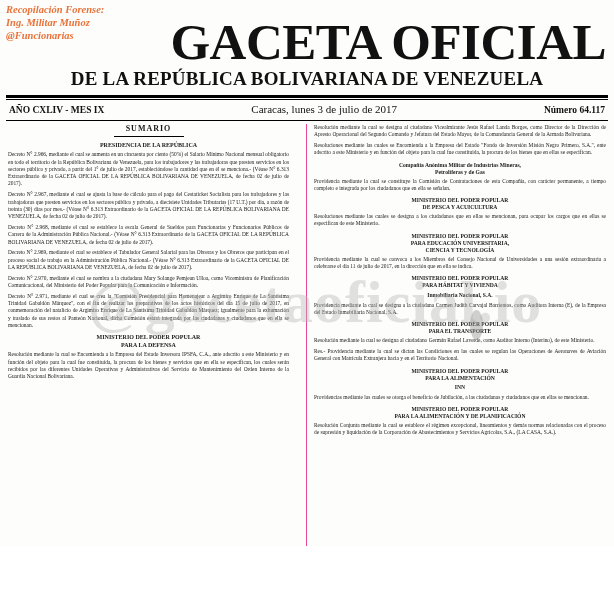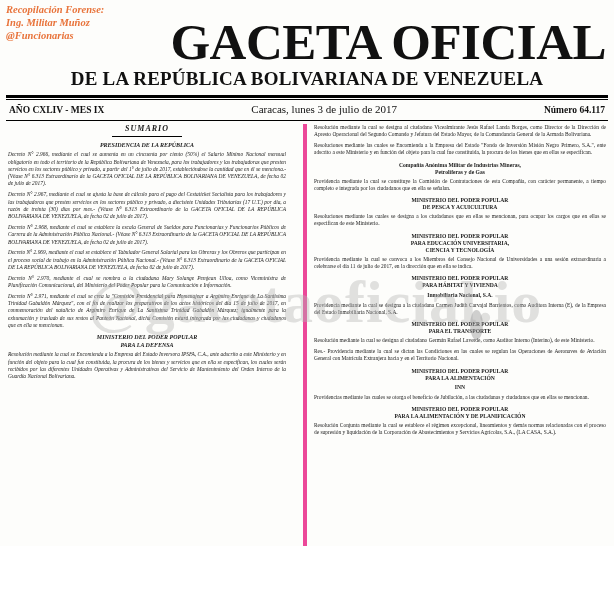--- a/index.html
+++ b/index.html
@@ -122,22 +122,21 @@
   .col {
     width: 50%;
     box-sizing: border-box;
     font-size: 5.4px;
     line-height: 1.35;
     text-align: justify;
     color: #1a1a1a;
   }
   .col.left {
     padding-right: 17px;
-    border-right: 4px solid #ec4899;
-    font-style: italic;
+    border-right: 1px solid #ec4899;
   }
   .col.right {
     padding-left: 7px;
   }
   .sumario-head {
     text-align: center;
     font-weight: bold;
     font-size: 8px;
     letter-spacing: 1px;
     margin-bottom: 2px;

